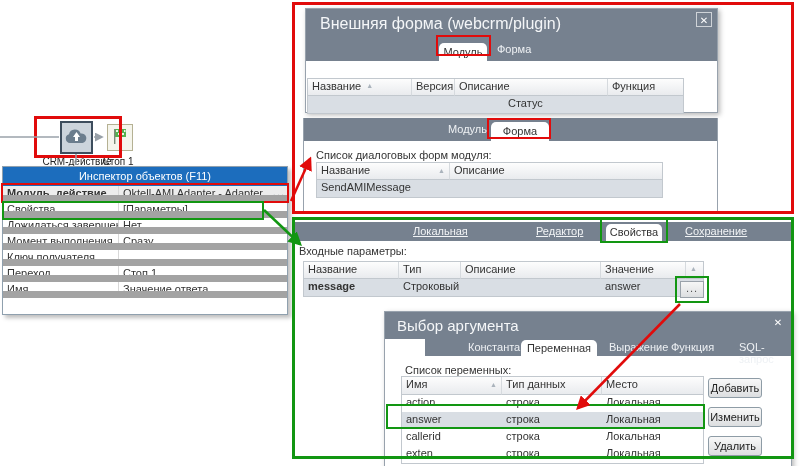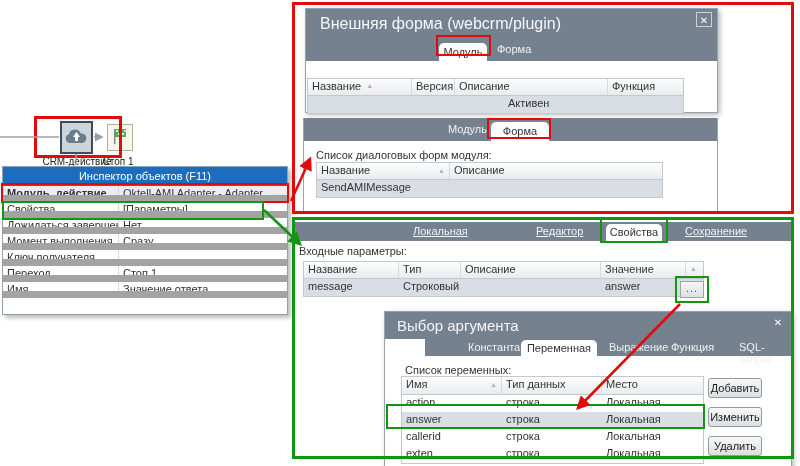--- a/index.html
+++ b/index.html
@@ -143,21 +143,21 @@
         <div class="th" style="width:104px;">
           <span>Название</span><span class="sort">▲</span>
         </div>
         <div class="th" style="width:43px;">Версия</div>
         <div class="th" style="width:153px;">Описание</div>
         <div class="th" style="width:75px;border-right:none;">Функция</div>
       </div>
       <div class="tr row-sel">
         <div class="td" style="width:43px;"></div>
         <div class="td" style="width:153px;"></div>
-        <div class="td" style="width:75px;">Активен</div>
+        <div class="td" style="width:75px;">Статус</div>
       </div>
     </div>
   </div>
 
   <div class="dialog" style="left:303px;top:118px;width:415px;height:95px;box-shadow:none;border-top:none;">
     <div class="tabbar" style="height:23px;">
       <div class="tab-inactive" style="left:144px;top:5px;">Модуль</div>
       <div class="tab-active" style="left:187px;width:58px;height:19px;line-height:19px;">Форма</div>
     </div>
     <div class="content-label" style="position:relative;margin:8px 0 0 12px;">Список диалоговых форм модуля:</div>
@@ -186,21 +186,21 @@
     <div class="tr">
       <div class="th" style="width:95px;">Название</div>
       <div class="th" style="width:62px;">Тип</div>
       <div class="th" style="width:140px;">Описание</div>
       <div class="th" style="width:85px;">Значение</div>
       <div class="th" style="width:17px;border-right:none;">
         <span class="sort" style="margin-left:0;">▲</span>
       </div>
     </div>
     <div class="tr row-sel">
-      <div class="td" style="width:95px;">message</div>
+      <div class="td" style="width:95px;font-weight:bold;">message</div>
       <div class="td" style="width:62px;">Строковый</div>
       <div class="td" style="width:140px;"></div>
       <div class="td" style="width:85px;">answer</div>
       <div class="td" style="width:17px;"></div>
     </div>
   </div>
   <div class="more-btn">...</div>
 
   <div class="dialog" style="left:384px;top:311px;width:408px;height:160px;">
     <div class="dlg-header" style="height:27px;">

